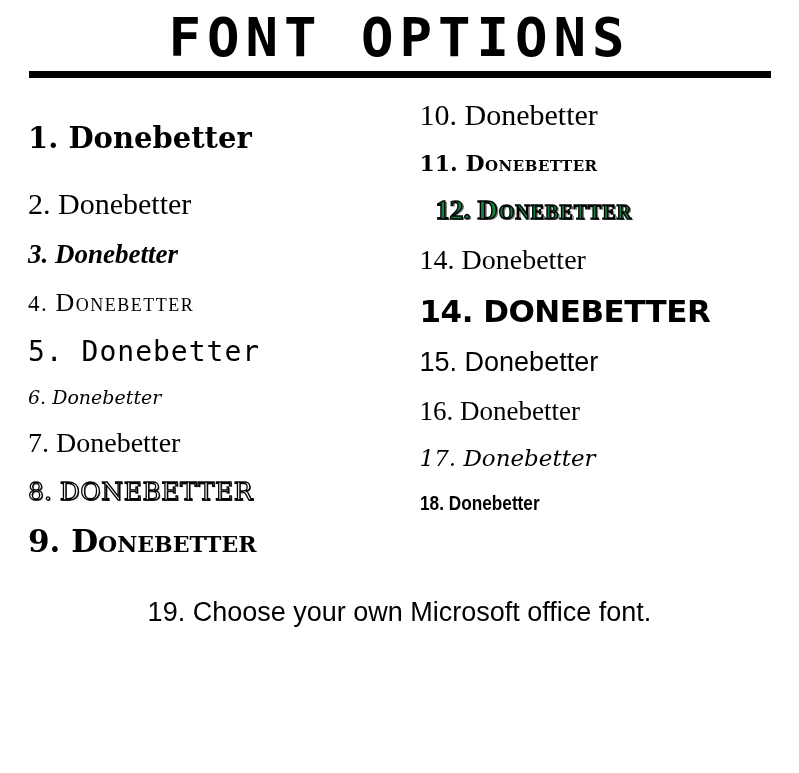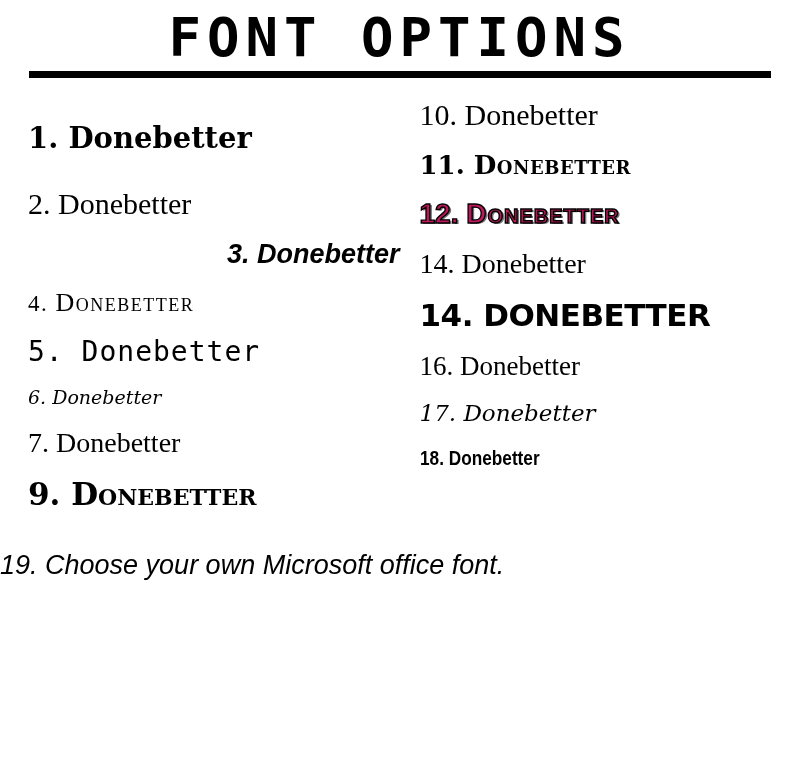--- a/index.html
+++ b/index.html
@@ -67,52 +67,51 @@
   }
   .item .num { }
   .item .name { }
 
   
   .row-gap { margin-bottom: 22px; }
 
   
   .f1 { font-family: "DejaVu Serif", serif; font-weight: bold; font-size: 29px; margin-top: 24px; }
   .f2 { font-family: "Liberation Serif", serif; font-weight: normal; font-size: 30px; margin-top: 36px; }
-  .f3 { font-family: Liberation Sans, sans-serif; font-weight: bold; font-style: italic; font-size: 27px; text-align: right; }
+  .f3 { font-family: Liberation Serif, serif; font-weight: bold; font-style: italic; font-size: 27px; }
   .f4 { font-family: "Liberation Serif", serif; font-size: 23px; letter-spacing: 1.5px; }
   .f4 .name { font-variant: small-caps; font-size: 26px; }
   .f5 { font-family: "DejaVu Sans Mono", monospace; font-size: 28px; letter-spacing: 1px; }
   .f6 { font-family: "DejaVu Serif", serif; font-style: italic; font-weight: normal; font-size: 19px; }
   .f7 { font-family: "Liberation Serif", serif; font-size: 28px; }
   .f8 { font-family: "DejaVu Serif", serif; font-size: 25px; color: #ffffff;
         -webkit-text-stroke: 1.3px #000; text-shadow: 1px 1px 0 #555; }
   .f8 .name { text-transform: uppercase; letter-spacing: 0.5px; }
   .f9 { font-family: "DejaVu Serif", serif; font-weight: bold; font-size: 31px; }
   .f9 .name { font-variant: small-caps; }
 
   .f10 { font-family: "Liberation Serif", serif; font-size: 30px; }
-  .f11 { font-family: "DejaVu Serif", serif; font-weight: bold; font-size: 26px; }
+  .f11 { font-family: "DejaVu Serif", serif; font-weight: bold; font-size: 22px; }
   .f11 .name { font-variant: small-caps; letter-spacing: 0.5px; }
-  .f12 { font-family: Liberation Sans, sans-serif; font-weight: bold; font-size: 28px; color: #be185d;
-         -webkit-text-stroke: 1.4px #000; text-shadow: 2px 1px 0 #777; }
+  .f12 { font-family: Liberation Serif, serif; font-weight: bold; font-size: 28px; color: #15803d;
+         -webkit-text-stroke: 1.4px #000; text-shadow: 2px 1px 0 #777; margin-left: 16px; }
   .f12 .name { font-variant: small-caps; letter-spacing: 1px; }
   .f13 { font-family: "Liberation Serif", serif; font-size: 28px; }
   .f14 { font-family: "DejaVu Sans", sans-serif; font-weight: bold; font-size: 31px; letter-spacing: -0.5px; }
   .f14 .name { text-transform: uppercase; }
   .f15 { font-family: "Liberation Sans", sans-serif; font-size: 27px; }
   .f16 { font-family: "Liberation Serif", serif; font-size: 27px; }
   .f17 { font-family: "DejaVu Serif", serif; font-style: italic; font-size: 23px; }
   .f18 { font-family: "Liberation Sans Narrow", "Liberation Sans", sans-serif; font-weight: bold; font-size: 21px;
          transform: scaleX(0.82); transform-origin: left center; display: inline-block; }
 
   
   .footer {
-    text-align: left;
+    text-align: center;
     margin-top: 18px;
-    font-style: italic;
   }
   .footer-text {
     font-family: "Liberation Sans", sans-serif;
     font-size: 27px;
   }
 </style>
 </head>
 <body>
 
 <div class="page">
@@ -154,20 +153,24 @@
       <div class="item row-gap f6">
         <span class="num">6.</span>
         <span class="name">Donebetter</span>
       </div>
 
       <div class="item row-gap f7">
         <span class="num">7.</span>
         <span class="name">Donebetter</span>
       </div>
 
+      <div class="item row-gap f8">
+        <span class="num">8.</span>
+        <span class="name">DONEBETTER</span>
+      </div>
 
       <div class="item row-gap f9">
         <span class="num">9.</span>
         <span class="name">Donebetter</span>
       </div>
 
     </div>
 
     <div class="col col-right">
 
@@ -189,20 +192,24 @@
       <div class="item row-gap f13">
         <span class="num">14.</span>
         <span class="name">Donebetter</span>
       </div>
 
       <div class="item row-gap f14">
         <span class="num">14.</span>
         <span class="name">DONEBETTER</span>
       </div>
 
+      <div class="item row-gap f15">
+        <span class="num">15.</span>
+        <span class="name">Donebetter</span>
+      </div>
 
       <div class="item row-gap f16">
         <span class="num">16.</span>
         <span class="name">Donebetter</span>
       </div>
 
       <div class="item row-gap f17">
         <span class="num">17.</span>
         <span class="name">Donebetter</span>
       </div>

